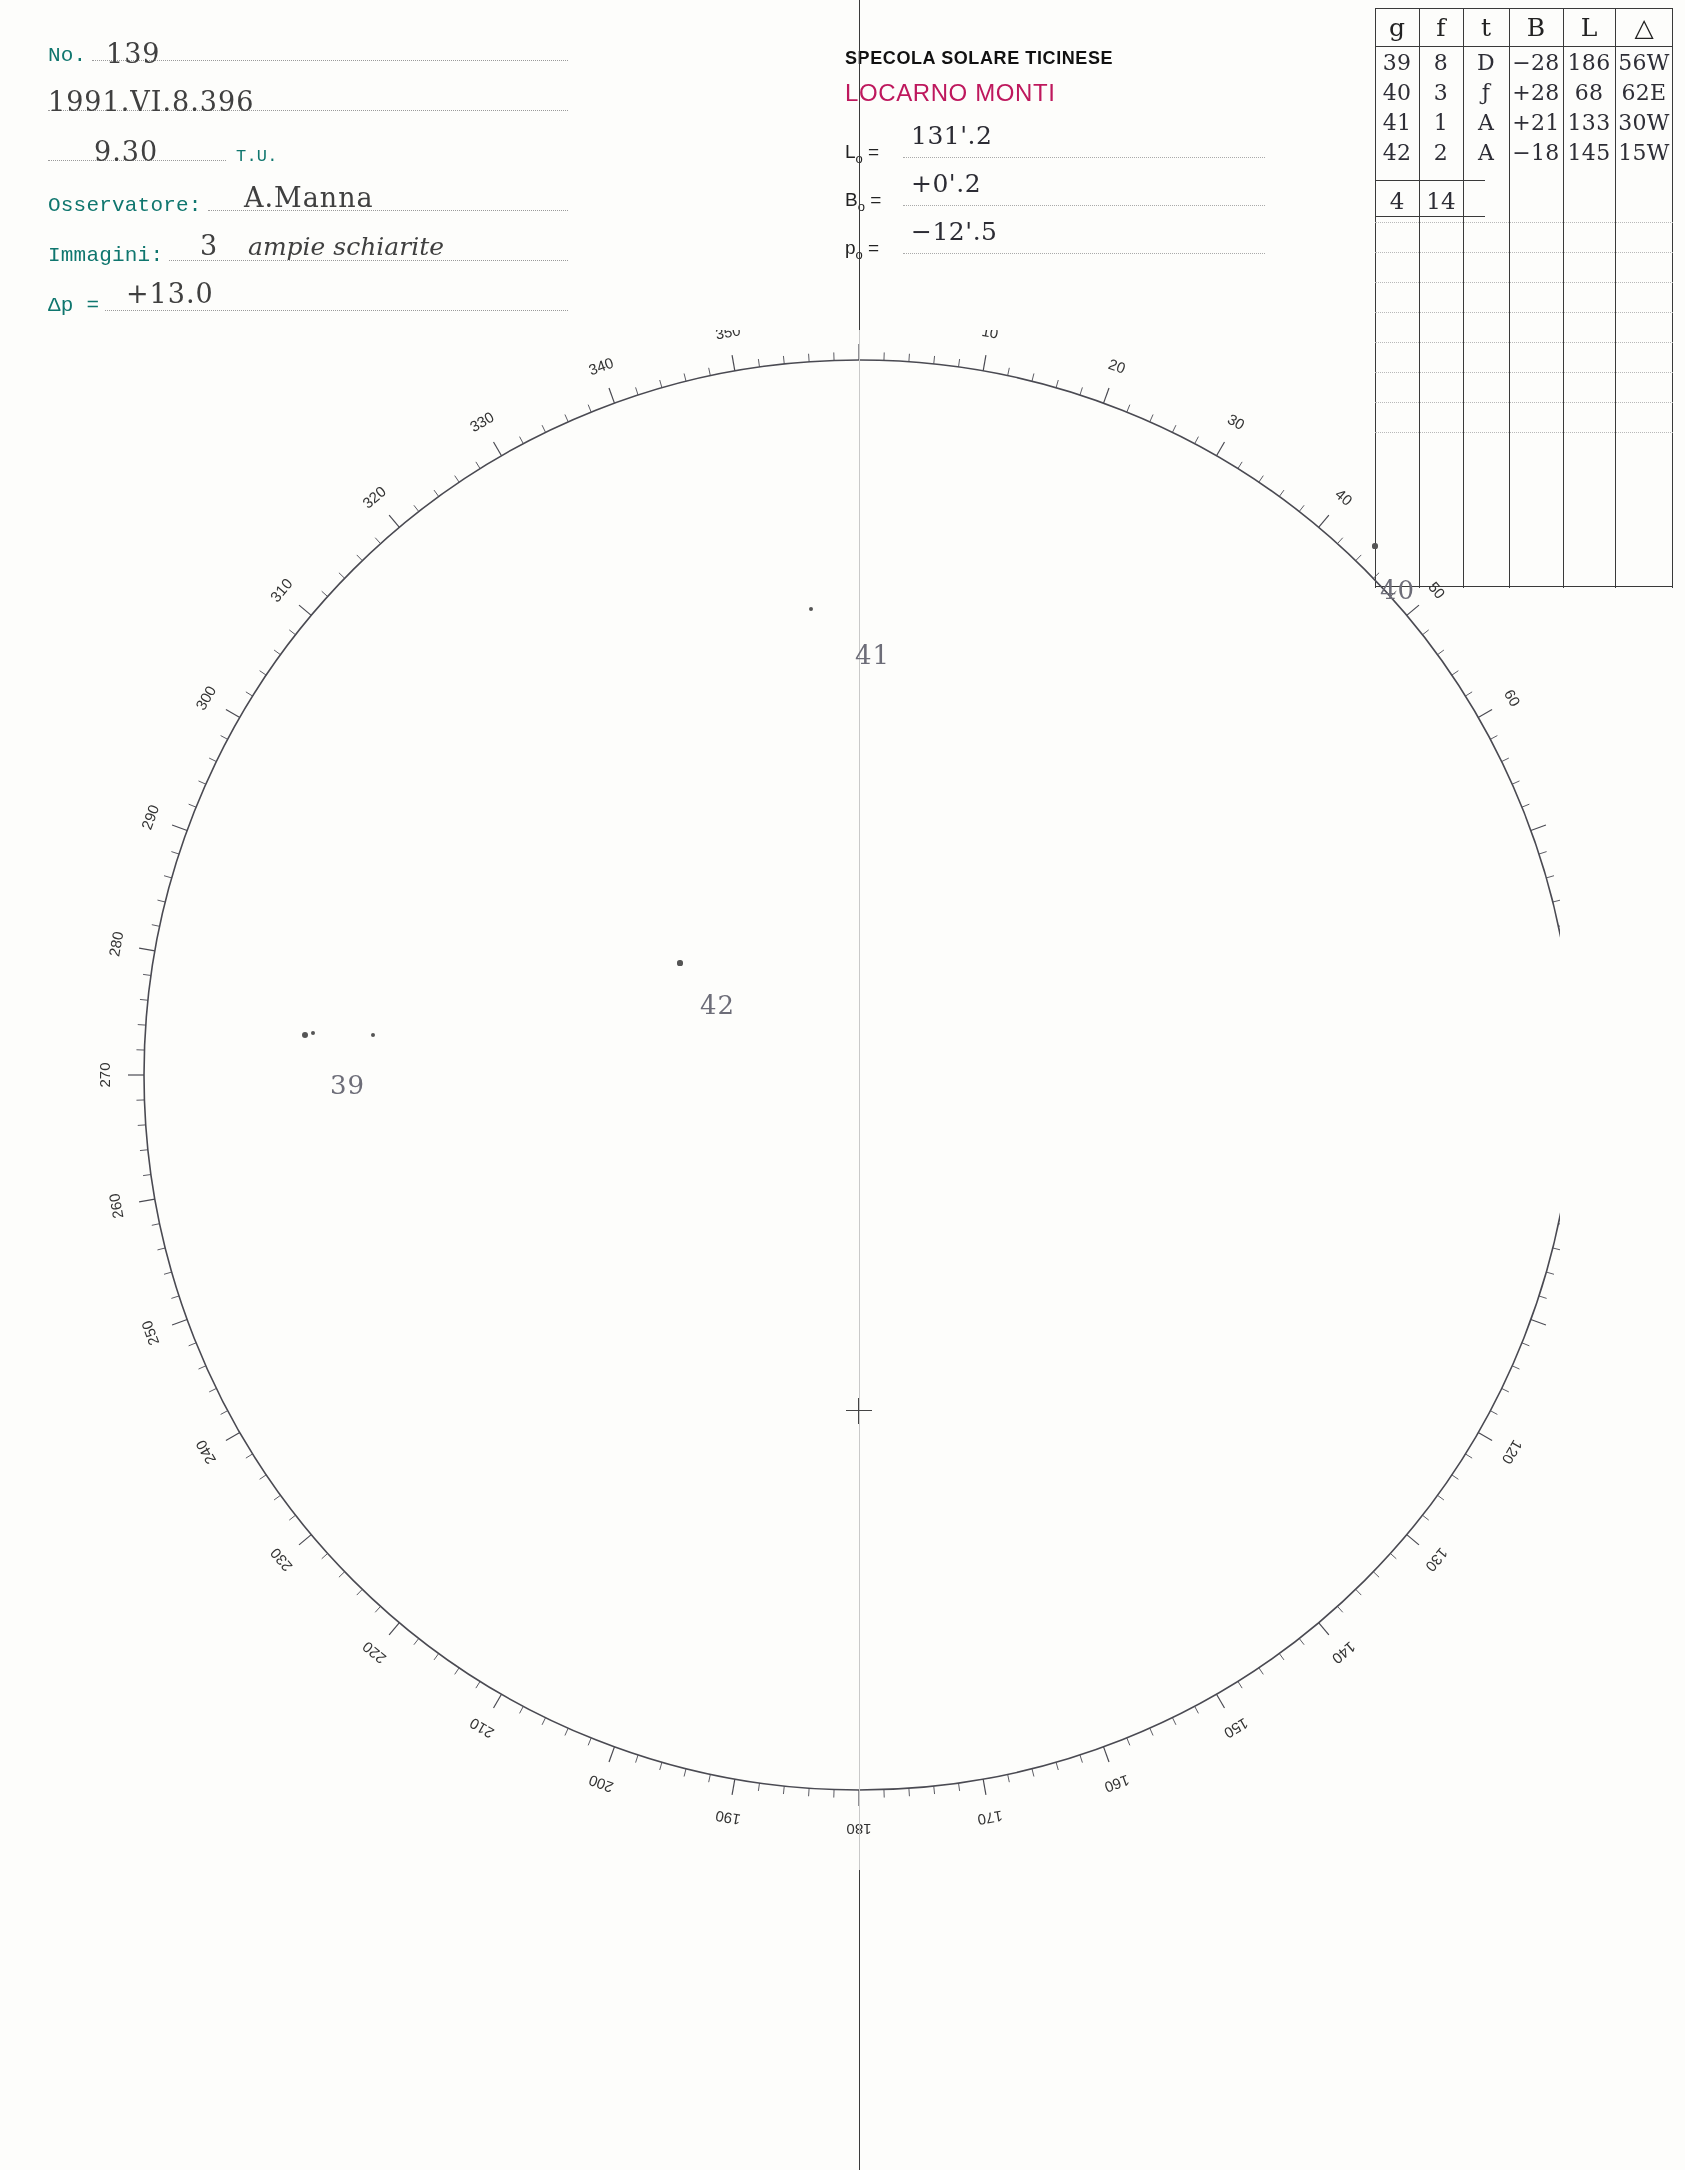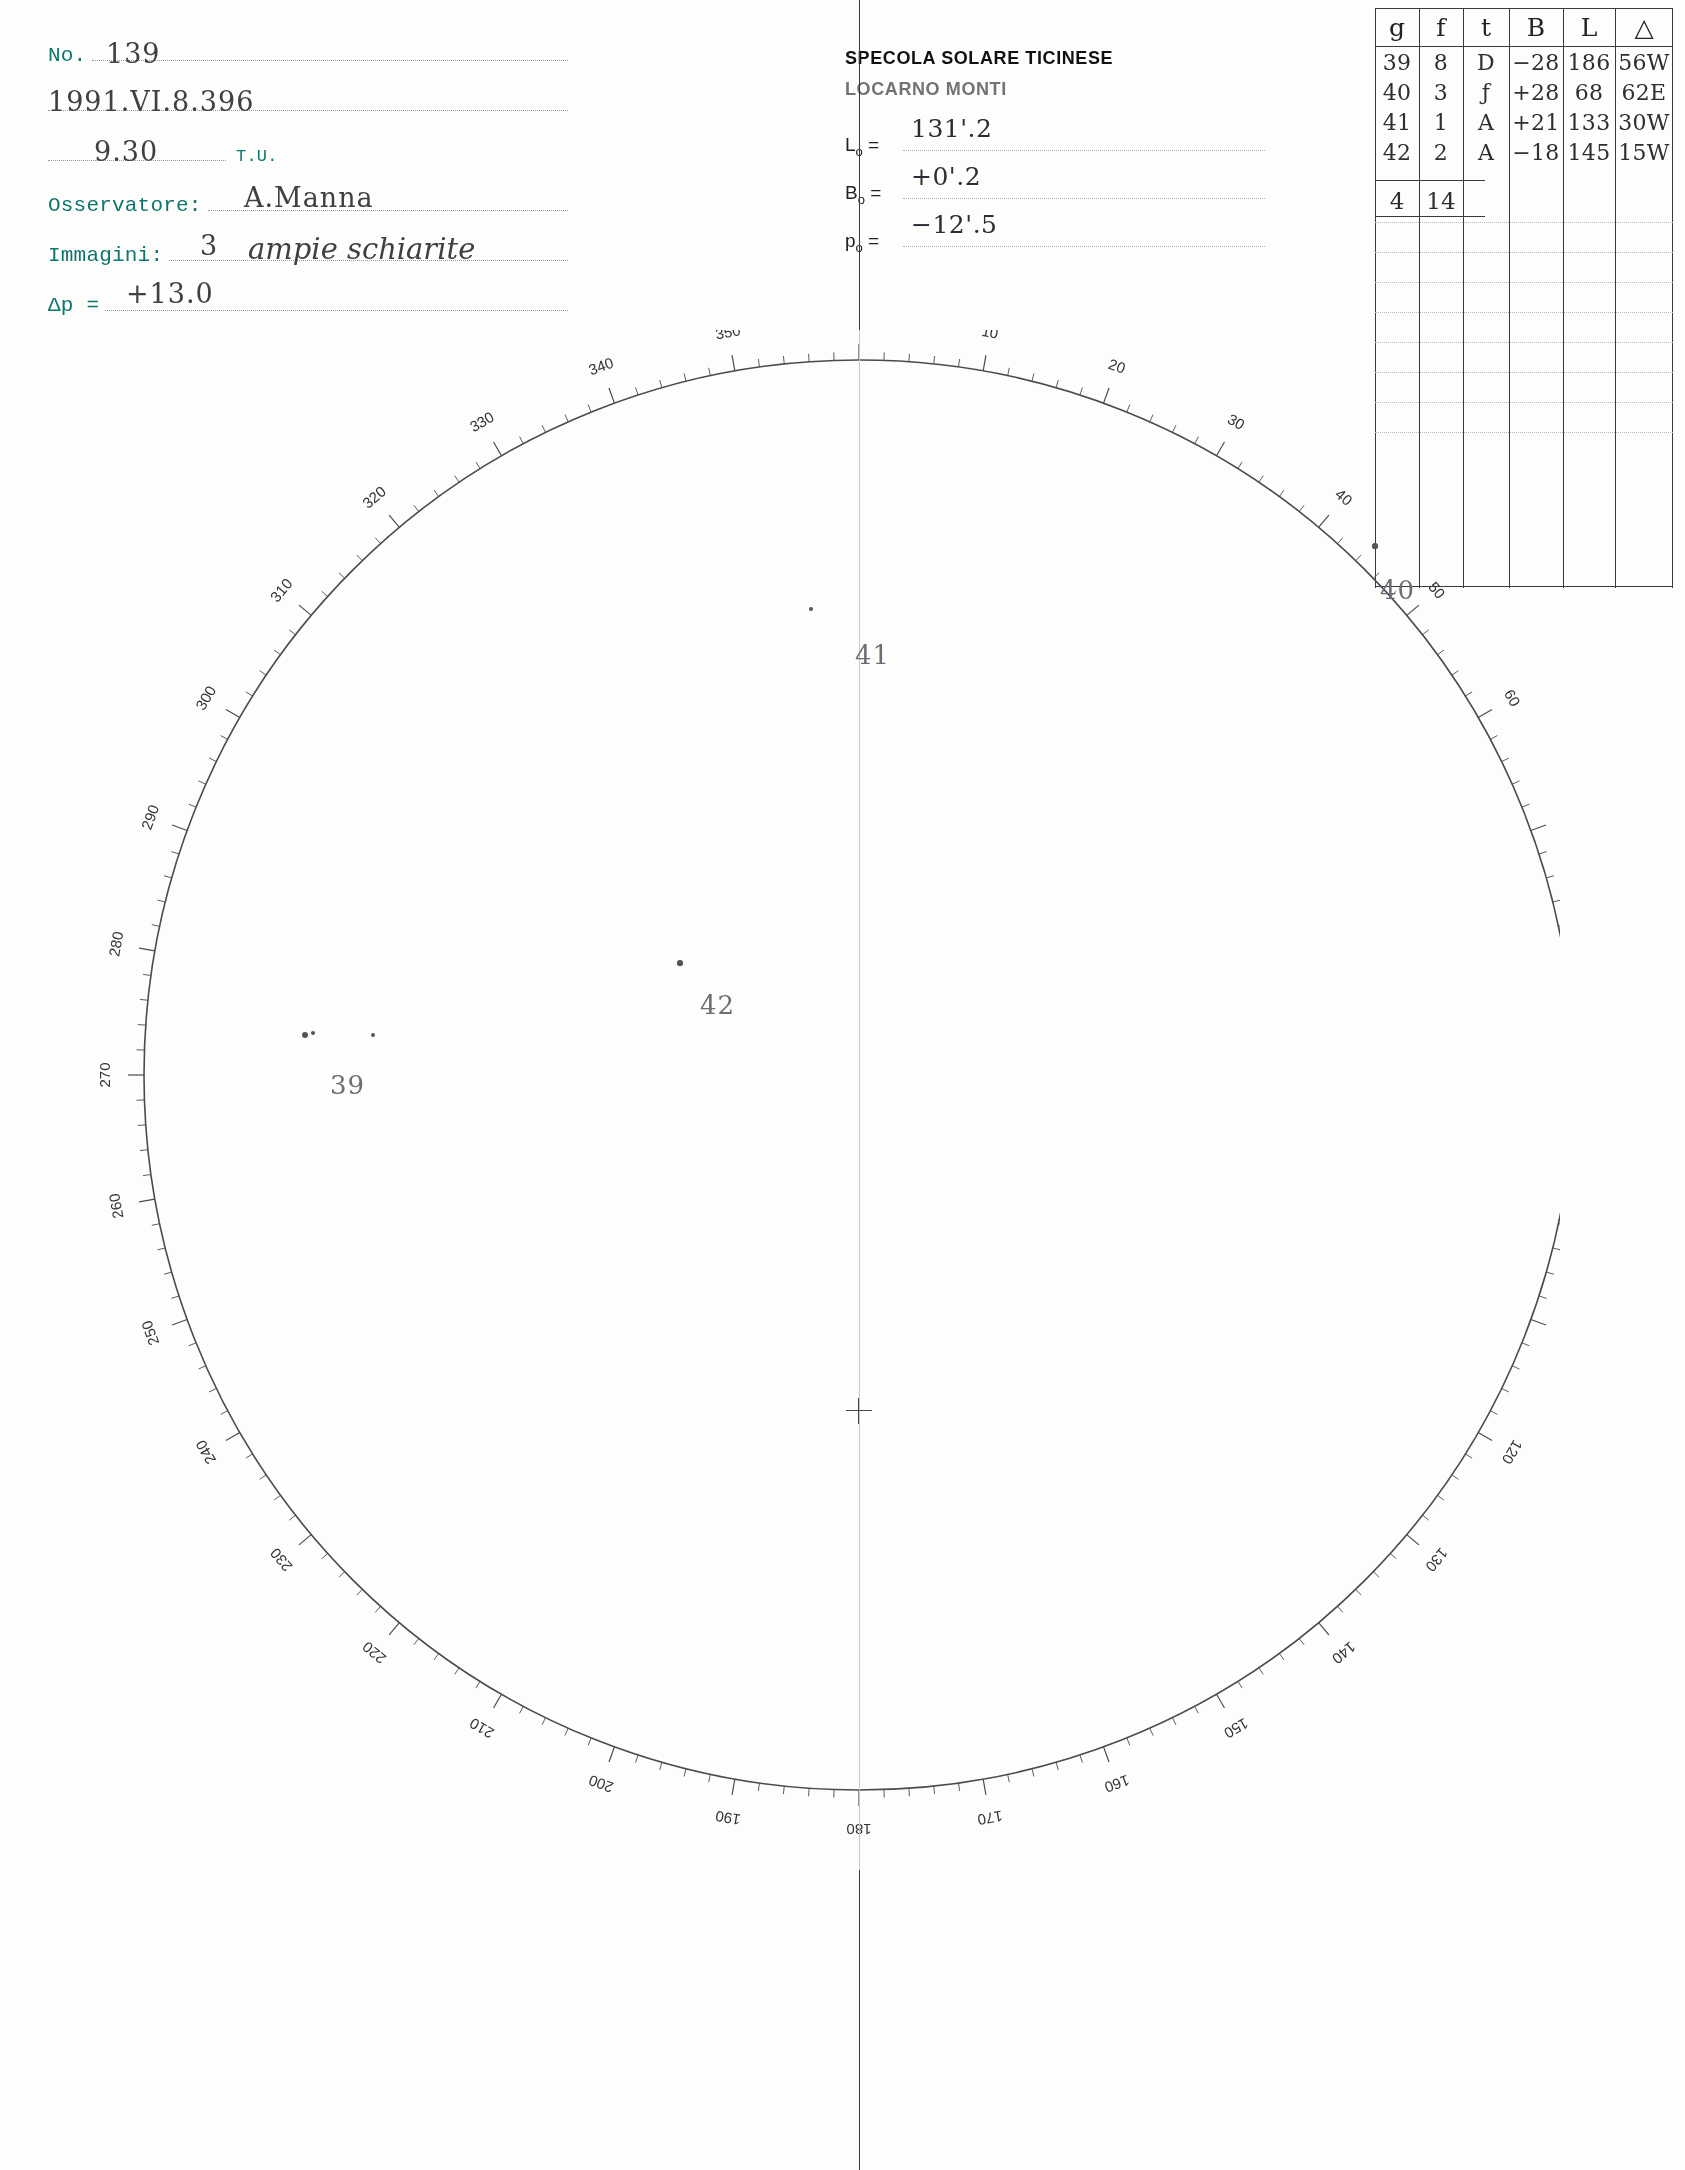--- a/index.html
+++ b/index.html
@@ -74,24 +74,24 @@
     width: 420px;
   }
   .obs-title {
     font-size: 18px;
     font-weight: bold;
     letter-spacing: .6px;
     color: #111;
     margin-bottom: 10px;
   }
   .obs-title2 {
-    font-size: 18px;
-    font-weight: bold;
+    font-size: 24px;
+    font-weight: normal;
     letter-spacing: .6px;
-    color: #737373;
+    color: #be185d;
     margin-bottom: 34px;
   }
   .param-row {
     display: flex;
     align-items: baseline;
     margin-bottom: 18px;
     height: 30px;
   }
   .param-label {
     font-size: 19px;
@@ -272,21 +272,21 @@
     <div class="field-row">
       <span class="field-label">Osservatore:</span>
       <span class="dotline"></span>
       <span class="val-over hw" style="left:196px; top:142px; font-size:27px;">A.Manna</span>
     </div>
 
     <div class="field-row">
       <span class="field-label">Immagini:</span>
       <span class="dotline"></span>
       <span class="val-over hw" style="left:152px; top:190px; font-size:27px;">3</span>
-      <span class="val-over hand" style="left:200px; top:192px; font-size:29px;">ampie schiarite</span>
+      <span class="val-over hand" style="left:200px; top:192px; font-size:25px;">ampie schiarite</span>
     </div>
 
     <div class="field-row">
       <span class="field-label">Δp =</span>
       <span class="dotline"></span>
       <span class="val-over hw" style="left:78px; top:238px; font-size:27px;">+13.0</span>
     </div>
   </div>
 
   <div class="hdr-center">

